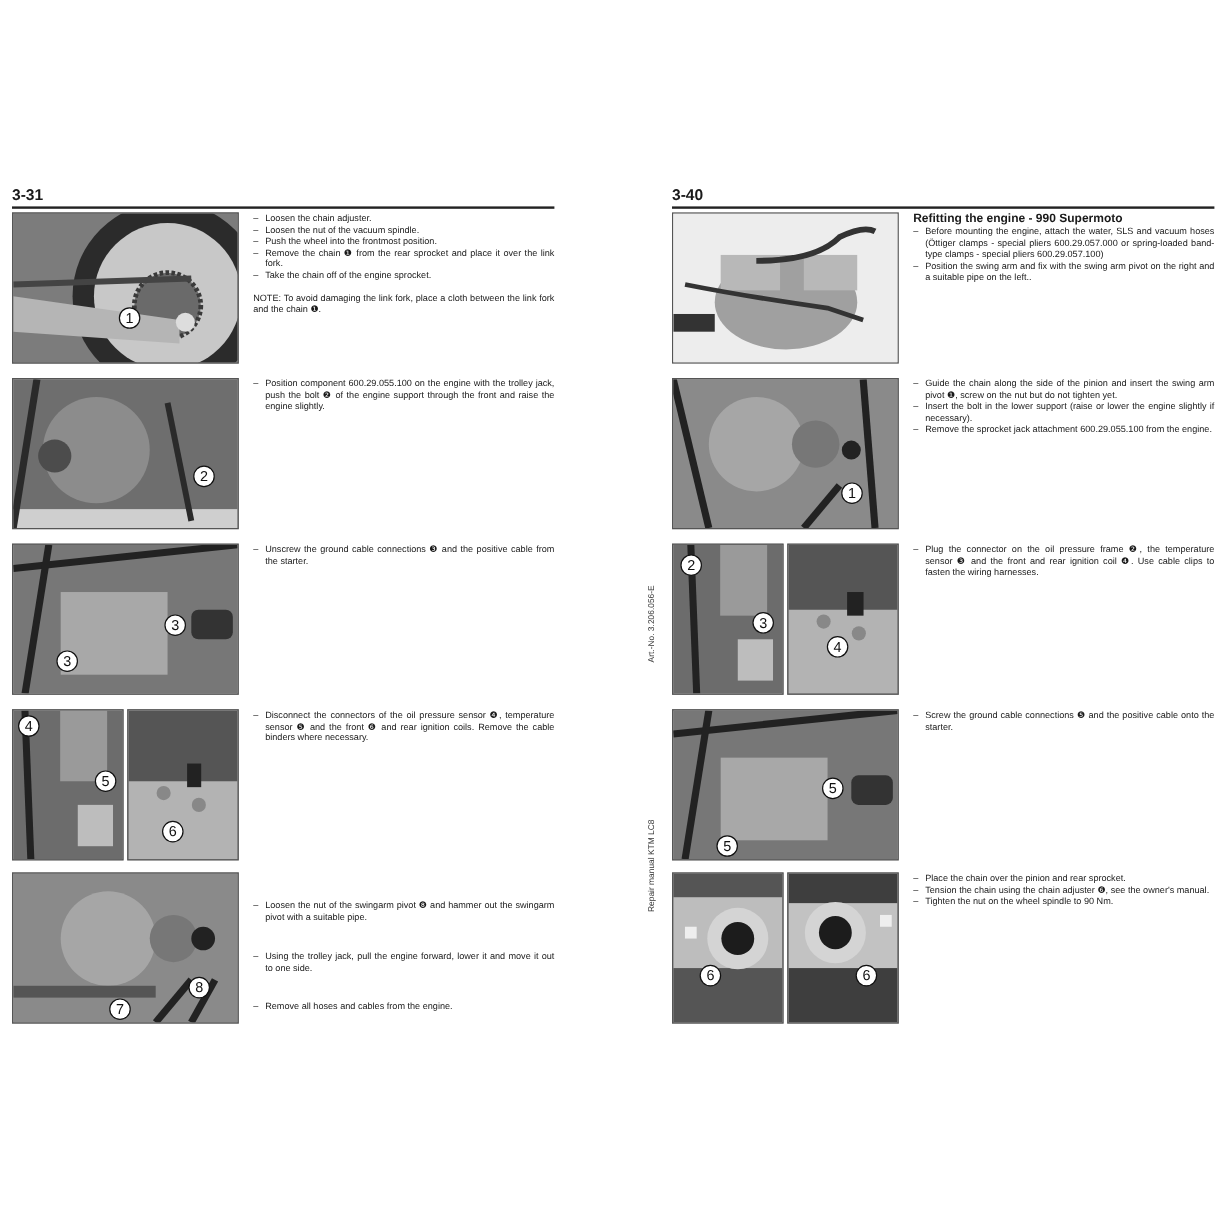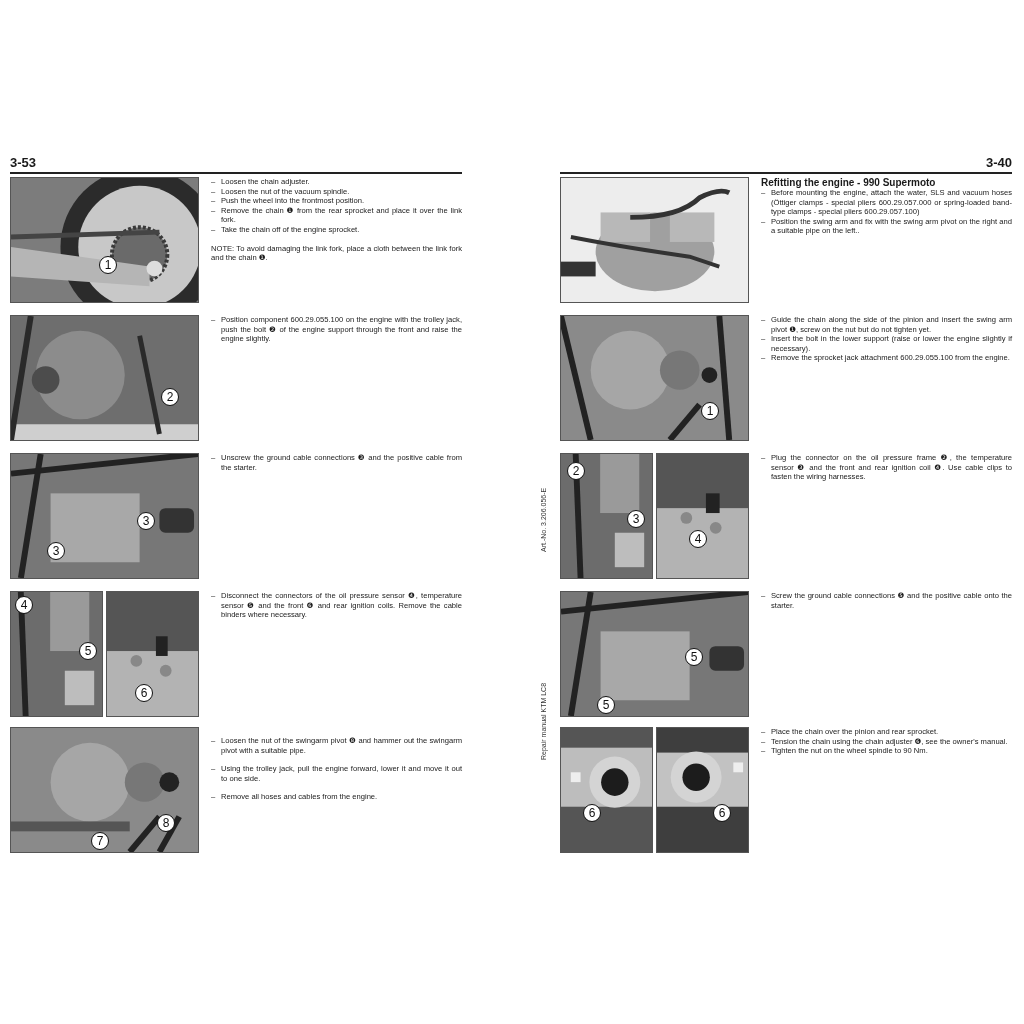--- a/index.html
+++ b/index.html
@@ -8,52 +8,52 @@
     font-family: "Liberation Sans", "DejaVu Sans", sans-serif; color: #1a1a1a;
   }
   .page { position: absolute; top: 155px; }
   .page-left { left: 10px; width: 452px; }
   .page-right { left: 560px; width: 452px; }
   .page-num {
     font-family: "Liberation Sans", sans-serif; font-weight: bold; font-size: 13px;
     height: 16px; line-height: 16px; border-bottom: 2px solid #222; padding-bottom: 1px;
   }
   .page-left .page-num { text-align: left; }
-  .page-right .page-num { text-align: right; }
+  .page-right .page-num { text-align: left; }
   .row { position: absolute; left: 0; width: 452px; height: 126px; }
   .photos { position: absolute; left: 0; top: 0; height: 126px; width: 189px; display: flex; gap: 3px; }
   .photo {
     position: relative; flex: 1; height: 126px; border: 1px solid #555; box-sizing: border-box;
     overflow: hidden; background: #9a9a9a;
   }
   .photo svg { position: absolute; left: 0; top: 0; width: 100%; height: 100%; }
   .callout {
     position: absolute; width: 16px; height: 16px; border-radius: 50%; background: #fff;
     border: 1.5px solid #111; font-size: 12px; line-height: 16px; text-align: center;
     font-weight: normal; color: #111; box-sizing: content-box;
   }
   .text { position: absolute; left: 201px; top: 0; width: 251px; font-size: 7.6px; line-height: 9.6px; text-align: justify; }
   .text .step { position: relative; padding-left: 10px; }
   .text .step::before { content: "–"; position: absolute; left: 0; top: 0; }
-  .text .gap { margin-top: 9px; }
+  .text .gap { margin-top: 23px; }
   .text .note { margin-top: 9px; }
   .section-title { font-weight: bold; font-size: 10px; line-height: 11px; margin-bottom: 0; }
   .spine {
     position: absolute; left: 540px; top: 470px; width: 10px; height: 300px;
   }
   .spine span {
     position: absolute; left: 0; transform-origin: left top; transform: rotate(-90deg);
     font-size: 7px; white-space: nowrap; color: #333;
   }
 </style>
 </head>
 <body>
 
 <div class="page page-left">
-  <div class="page-num">3-53</div>
+  <div class="page-num">3-31</div>
 
   <div class="row" style="top:22px;">
     <div class="photos">
       <div class="photo" style="background:#8e8e8e;">
         <svg viewBox="0 0 189 126" preserveAspectRatio="none">
           <rect width="189" height="126" fill="#7c7c7c"></rect>
           <circle cx="130" cy="70" r="80" fill="#2b2b2b"></circle>
           <circle cx="130" cy="70" r="62" fill="#c8c8c8"></circle>
           <circle cx="130" cy="78" r="28" fill="#6a6a6a" stroke="#3a3a3a" stroke-width="4" stroke-dasharray="3 2"></circle>
           <polygon points="0,70 140,90 140,110 0,100" fill="#b5b5b5"></polygon>

